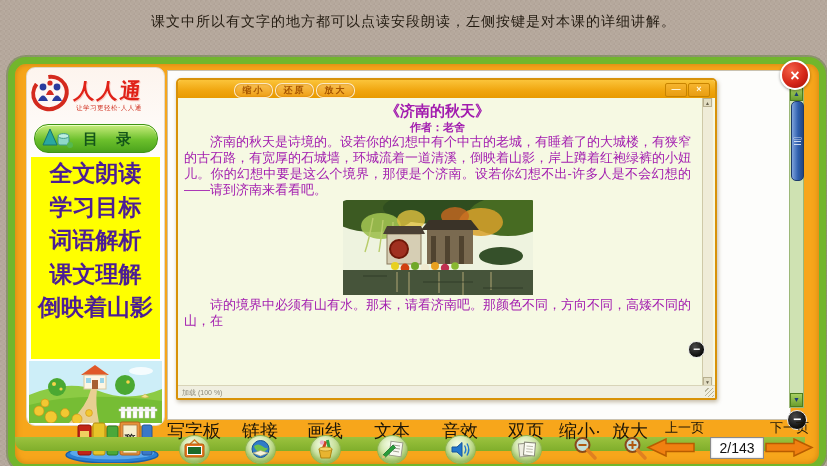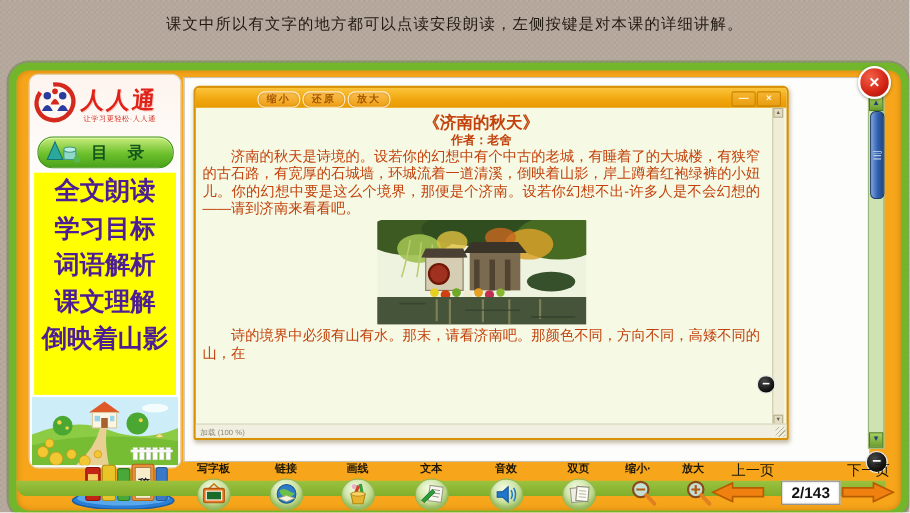--- a/index.html
+++ b/index.html
@@ -48,21 +48,21 @@
   
   .doc-win{left:176px;top:78px;width:537px;height:318px;background:#f6f9e3;border:2px solid #d89208;border-radius:5px 5px 2px 2px;
     box-shadow:1px 2px 4px rgba(90,60,0,.35);}
   .doc-titlebar{position:absolute;left:0;top:0;width:100%;height:18px;border-radius:3px 3px 0 0;cursor:move;
     background:linear-gradient(#fbc43a,#f0a50e 60%,#e89a00);}
   .tb-pill{position:absolute;top:2.5px;width:37px;height:13px;border-radius:7px;background:linear-gradient(#f9c051,#ef9f14);
     border:1px solid rgba(255,255,255,.75);box-shadow:inset 0 0 2px #c87f00;color:#a55400;font-size:9px;font-weight:bold;
     text-align:center;line-height:13px;letter-spacing:2px;cursor:pointer;margin-left:44px;}
   .win-ctl{position:absolute;top:3px;width:20px;height:12px;background:linear-gradient(#f6b42e,#e89d12);border:1px solid #c88400;
     border-radius:2px;color:#fff8e0;font-size:9px;font-weight:bold;text-align:center;line-height:11px;cursor:pointer;}
-  .doc-content{position:absolute;left:2px;top:18px;width:515px;height:316px;overflow:hidden;color:#c2410c;padding:0 4px;box-sizing:border-box;}
+  .doc-content{position:absolute;left:2px;top:18px;width:515px;height:316px;overflow:hidden;color:#a21caf;padding:0 4px;box-sizing:border-box;}
   .doc-title{margin:4px 0 0;text-align:center;font-size:15px;font-weight:bold;height:18px;}
   .doc-author{margin:0;text-align:center;font-size:11px;font-weight:bold;height:14px;}
   .doc-p{margin:0;font-size:13px;line-height:16px;text-indent:2em;text-align:justify;cursor:pointer;}
   .doc-photo{display:block;margin:2px auto;width:190px;height:95px;}
   .doc-vscroll{position:absolute;right:2px;top:18px;width:10px;height:288px;background:#efecd8;border-left:1px solid #cfc9a8;}
   .mini-arrow{position:absolute;left:0;width:9px;height:9px;background:#e2ddc2;border:1px solid #b8b090;font-size:5px;line-height:8px;text-align:center;color:#66604a;cursor:pointer;box-sizing:border-box;}
   .doc-status{position:absolute;left:0;bottom:0;width:100%;height:12px;background:#f0efe0;border-top:1px solid #d8d4b8;}
   .doc-status span{position:absolute;left:4px;top:2px;font-size:7px;color:#8a8878;}
   .grip{position:absolute;right:1px;bottom:1px;width:9px;height:9px;cursor:nwse-resize;
     background:repeating-linear-gradient(135deg,transparent 0 2px,#b8b49a 2px 3px);}
@@ -72,29 +72,29 @@
     background:radial-gradient(circle at 35% 30%,#f26048,#d62718 55%,#9c0d04);border:2px solid #fff;
     box-shadow:0 1px 3px rgba(0,0,0,.4);color:#fff;font-size:16px;font-weight:bold;text-align:center;line-height:28px;box-sizing:border-box;}
   .black-minus{border-radius:50%;background:radial-gradient(circle at 38% 32%,#4a4a4a,#0c0c0c 70%);border:1px solid #e8e8e8;
     color:#fff;font-weight:bold;text-align:center;cursor:pointer;box-sizing:border-box;}
   .bm1{left:688px;top:341px;width:17px;height:17px;font-size:12px;line-height:14px;}
   .bm2{left:787px;top:410px;width:20px;height:20px;font-size:14px;line-height:17px;}
 
   
   .green-bar{left:15px;top:437px;width:790px;height:14px;background:linear-gradient(#9cc23e,#7fae2b);border-radius:0 0 10px 10px;}
   .tb-group{position:absolute;top:417px;width:64px;height:46px;cursor:pointer;}
-  .tb-label{position:absolute;left:0;top:2px;width:100%;text-align:center;font-size:10px;font-weight:bold;color:#1c1608;white-space:nowrap;}
+  .tb-label{position:absolute;left:0;top:2px;width:100%;text-align:center;font-size:18px;font-weight:normal;color:#1c1608;white-space:nowrap;}
   .tb-bubble{position:absolute;left:17px;top:18px;width:29px;height:27px;border-radius:50%;
     background:radial-gradient(circle at 40% 30%,#f2fbe2,#c2dd90 60%,#a6c868);border:1px solid #8fb551;box-shadow:inset 0 -3px 4px rgba(110,150,50,.5);}
   .tb-bubble svg{position:absolute;left:3px;top:3px;}
   .tb-mag{position:absolute;left:20px;top:18px;width:26px;height:26px;}
   .nav-label{position:absolute;top:419px;font-size:13px;font-weight:normal;color:#1c1608;cursor:pointer;white-space:nowrap;}
   .nav-arrow{position:absolute;top:438px;width:50px;height:19px;cursor:pointer;}
   .page-box{left:710px;top:437px;width:52px;height:20px;background:#fff;border:1px solid #8a8a8a;box-shadow:inset 0 0 2px #bbb;
-    font-size:14px;font-weight:bold;color:#111;text-align:center;line-height:20px;}
+    font-size:14px;font-weight:normal;color:#111;text-align:center;line-height:20px;}
 </style>
 </head>
 <body>
 
 <div id="screen">
 
   <div class="abs instruction">课文中所以有文字的地方都可以点读安段朗读，左侧按键是对本课的详细讲解。</div>
 
   <div class="abs frame"></div>
 

